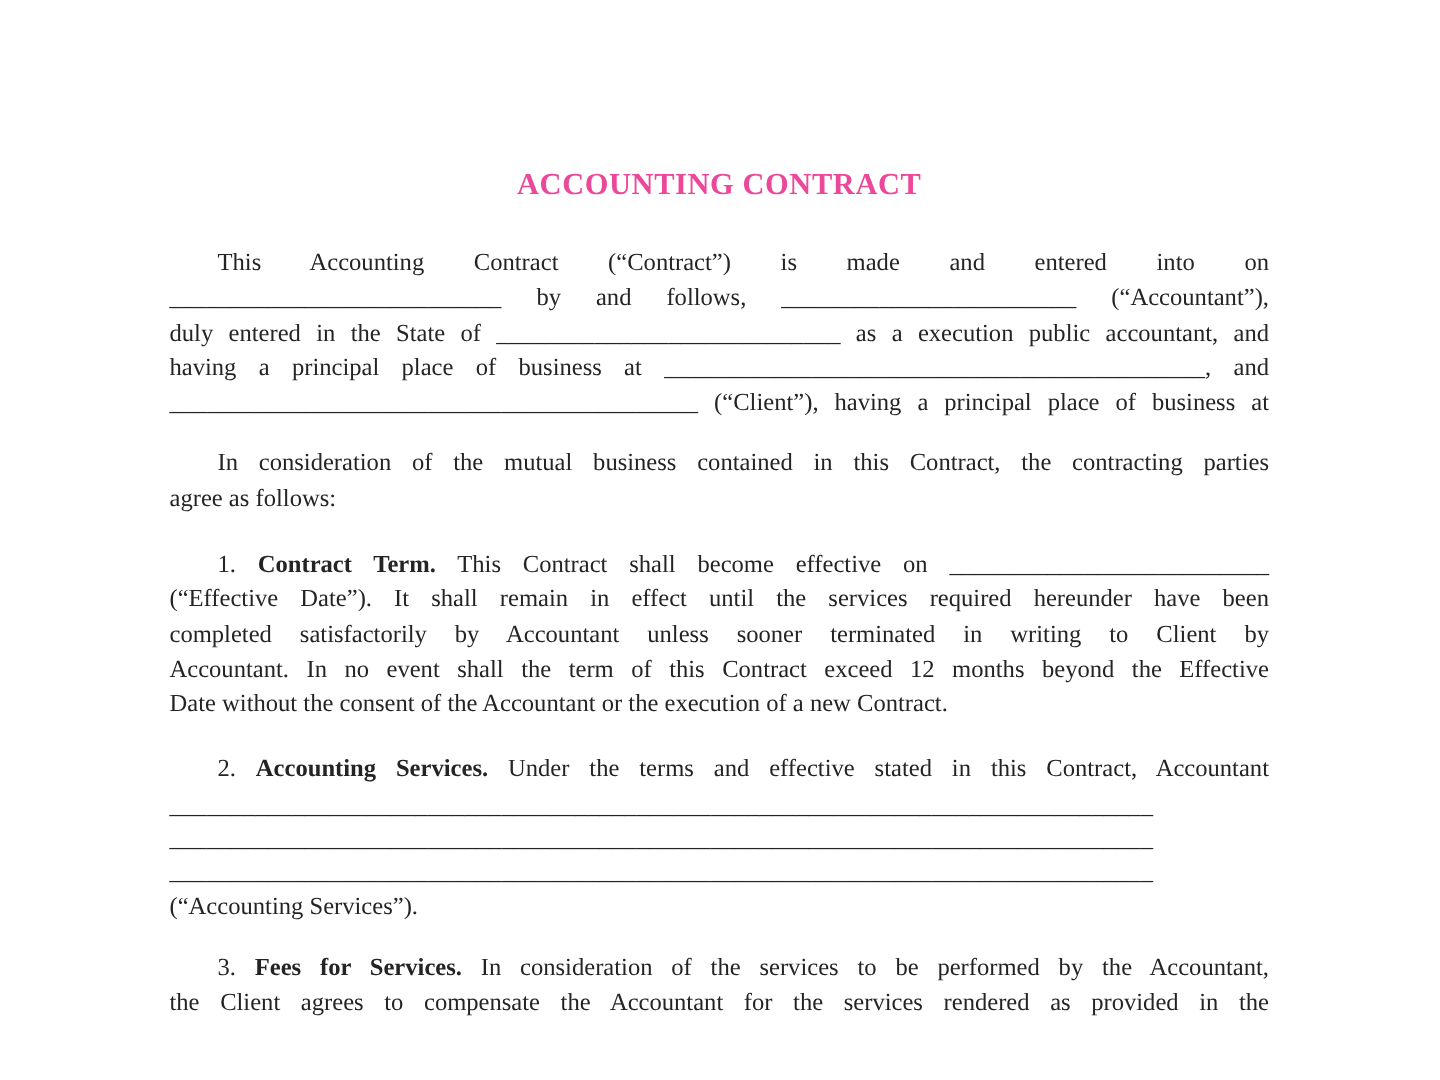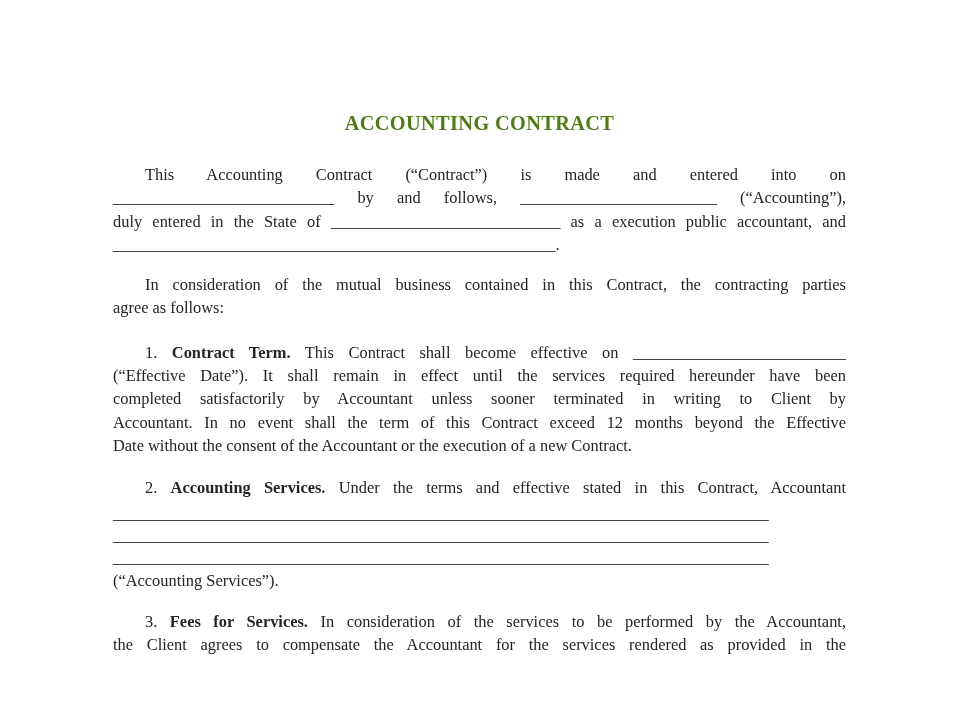--- a/index.html
+++ b/index.html
@@ -17,40 +17,41 @@
     padding-top: 111px;
     font-size: 16.4px;
     line-height: 23.3px;
   }
   .doc-title {
     font-size: 20.3px;
     font-weight: bold;
     letter-spacing: 0.4px;
     text-align: center;
     line-height: 25px;
-    color: #4d7c0f;
+    color: #ec4899;
   }
   .block { margin: 0; }
   .line { text-align: left; white-space: normal; }
   .line.j { text-align: justify; text-align-last: justify; }
   .line.ind { text-indent: 32px; }
   .b { font-weight: bold; }
   .blank { letter-spacing: 0; }
 </style>
 </head>
 <body>
 
 <div class="page">
   <div class="doc-title">ACCOUNTING CONTRACT</div>
   <div>
       <div class="block" style="margin-top: 27px;">
         <div class="line j ind"><span>This Accounting Contract (“Contract”) is made and entered into on</span></div>
-        <div class="line j"><span class="blank">___________________________</span><span> by and follows, </span><span class="blank">________________________</span><span> (“Accounting”),</span></div>
+        <div class="line j"><span class="blank">___________________________</span><span> by and follows, </span><span class="blank">________________________</span><span> (“Accountant”),</span></div>
         <div class="line j"><span>duly entered in the State of </span><span class="blank">____________________________</span><span> as a execution public accountant, and</span></div>
-        <div class="line"><span class="blank">______________________________________________________</span><span>.</span></div>
+        <div class="line j"><span>having a principal place of business at </span><span class="blank">____________________________________________</span><span>, and</span></div>
+        <div class="line j"><span class="blank">___________________________________________</span><span> (“Client”), having a principal place of business at</span></div>
       </div>
       <div class="block" style="margin-top: 17px;">
         <div class="line j ind"><span>In consideration of the mutual business contained in this Contract, the contracting parties</span></div>
         <div class="line"><span>agree as follows:</span></div>
       </div>
       <div class="block" style="margin-top: 21px;">
         <div class="line j ind"><span>1. </span><span class="b">Contract Term.</span><span> This Contract shall become effective on </span><span class="blank">__________________________</span></div>
         <div class="line j"><span>(“Effective Date”). It shall remain in effect until the services required hereunder have been</span></div>
         <div class="line j"><span>completed satisfactorily by Accountant unless sooner terminated in writing to Client by</span></div>
         <div class="line j"><span>Accountant. In no event shall the term of this Contract exceed 12 months beyond the Effective</span></div>

